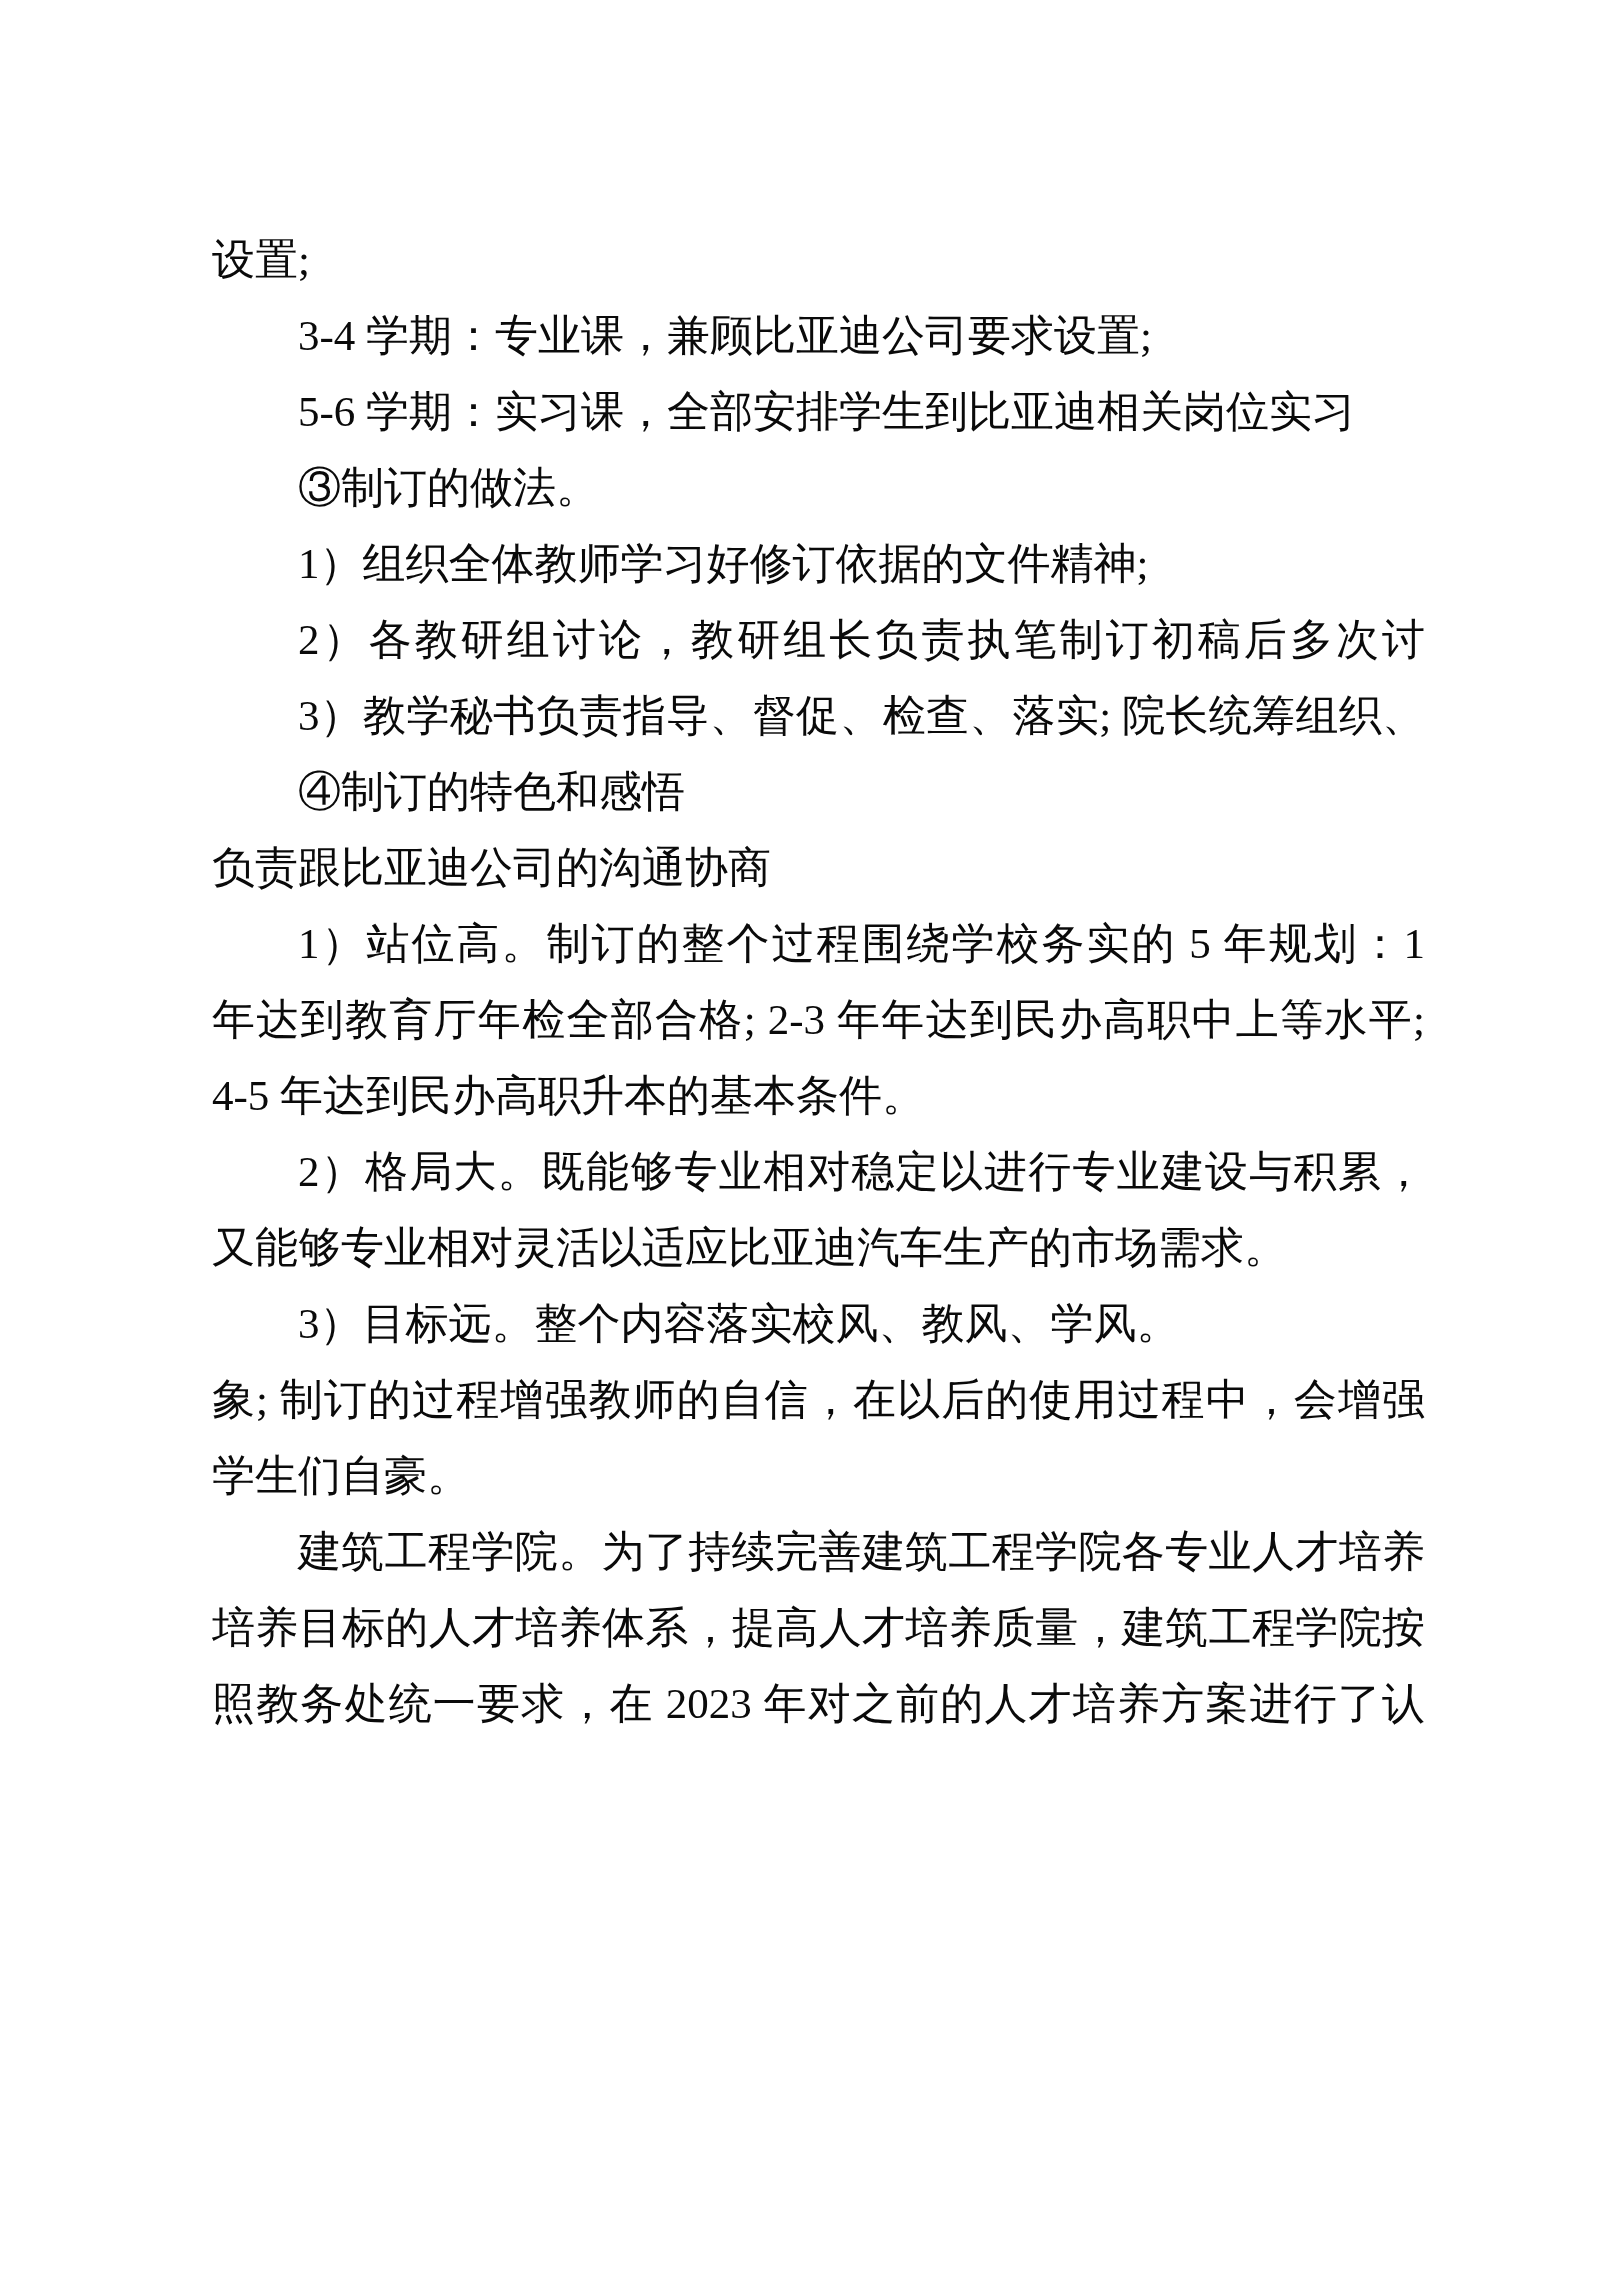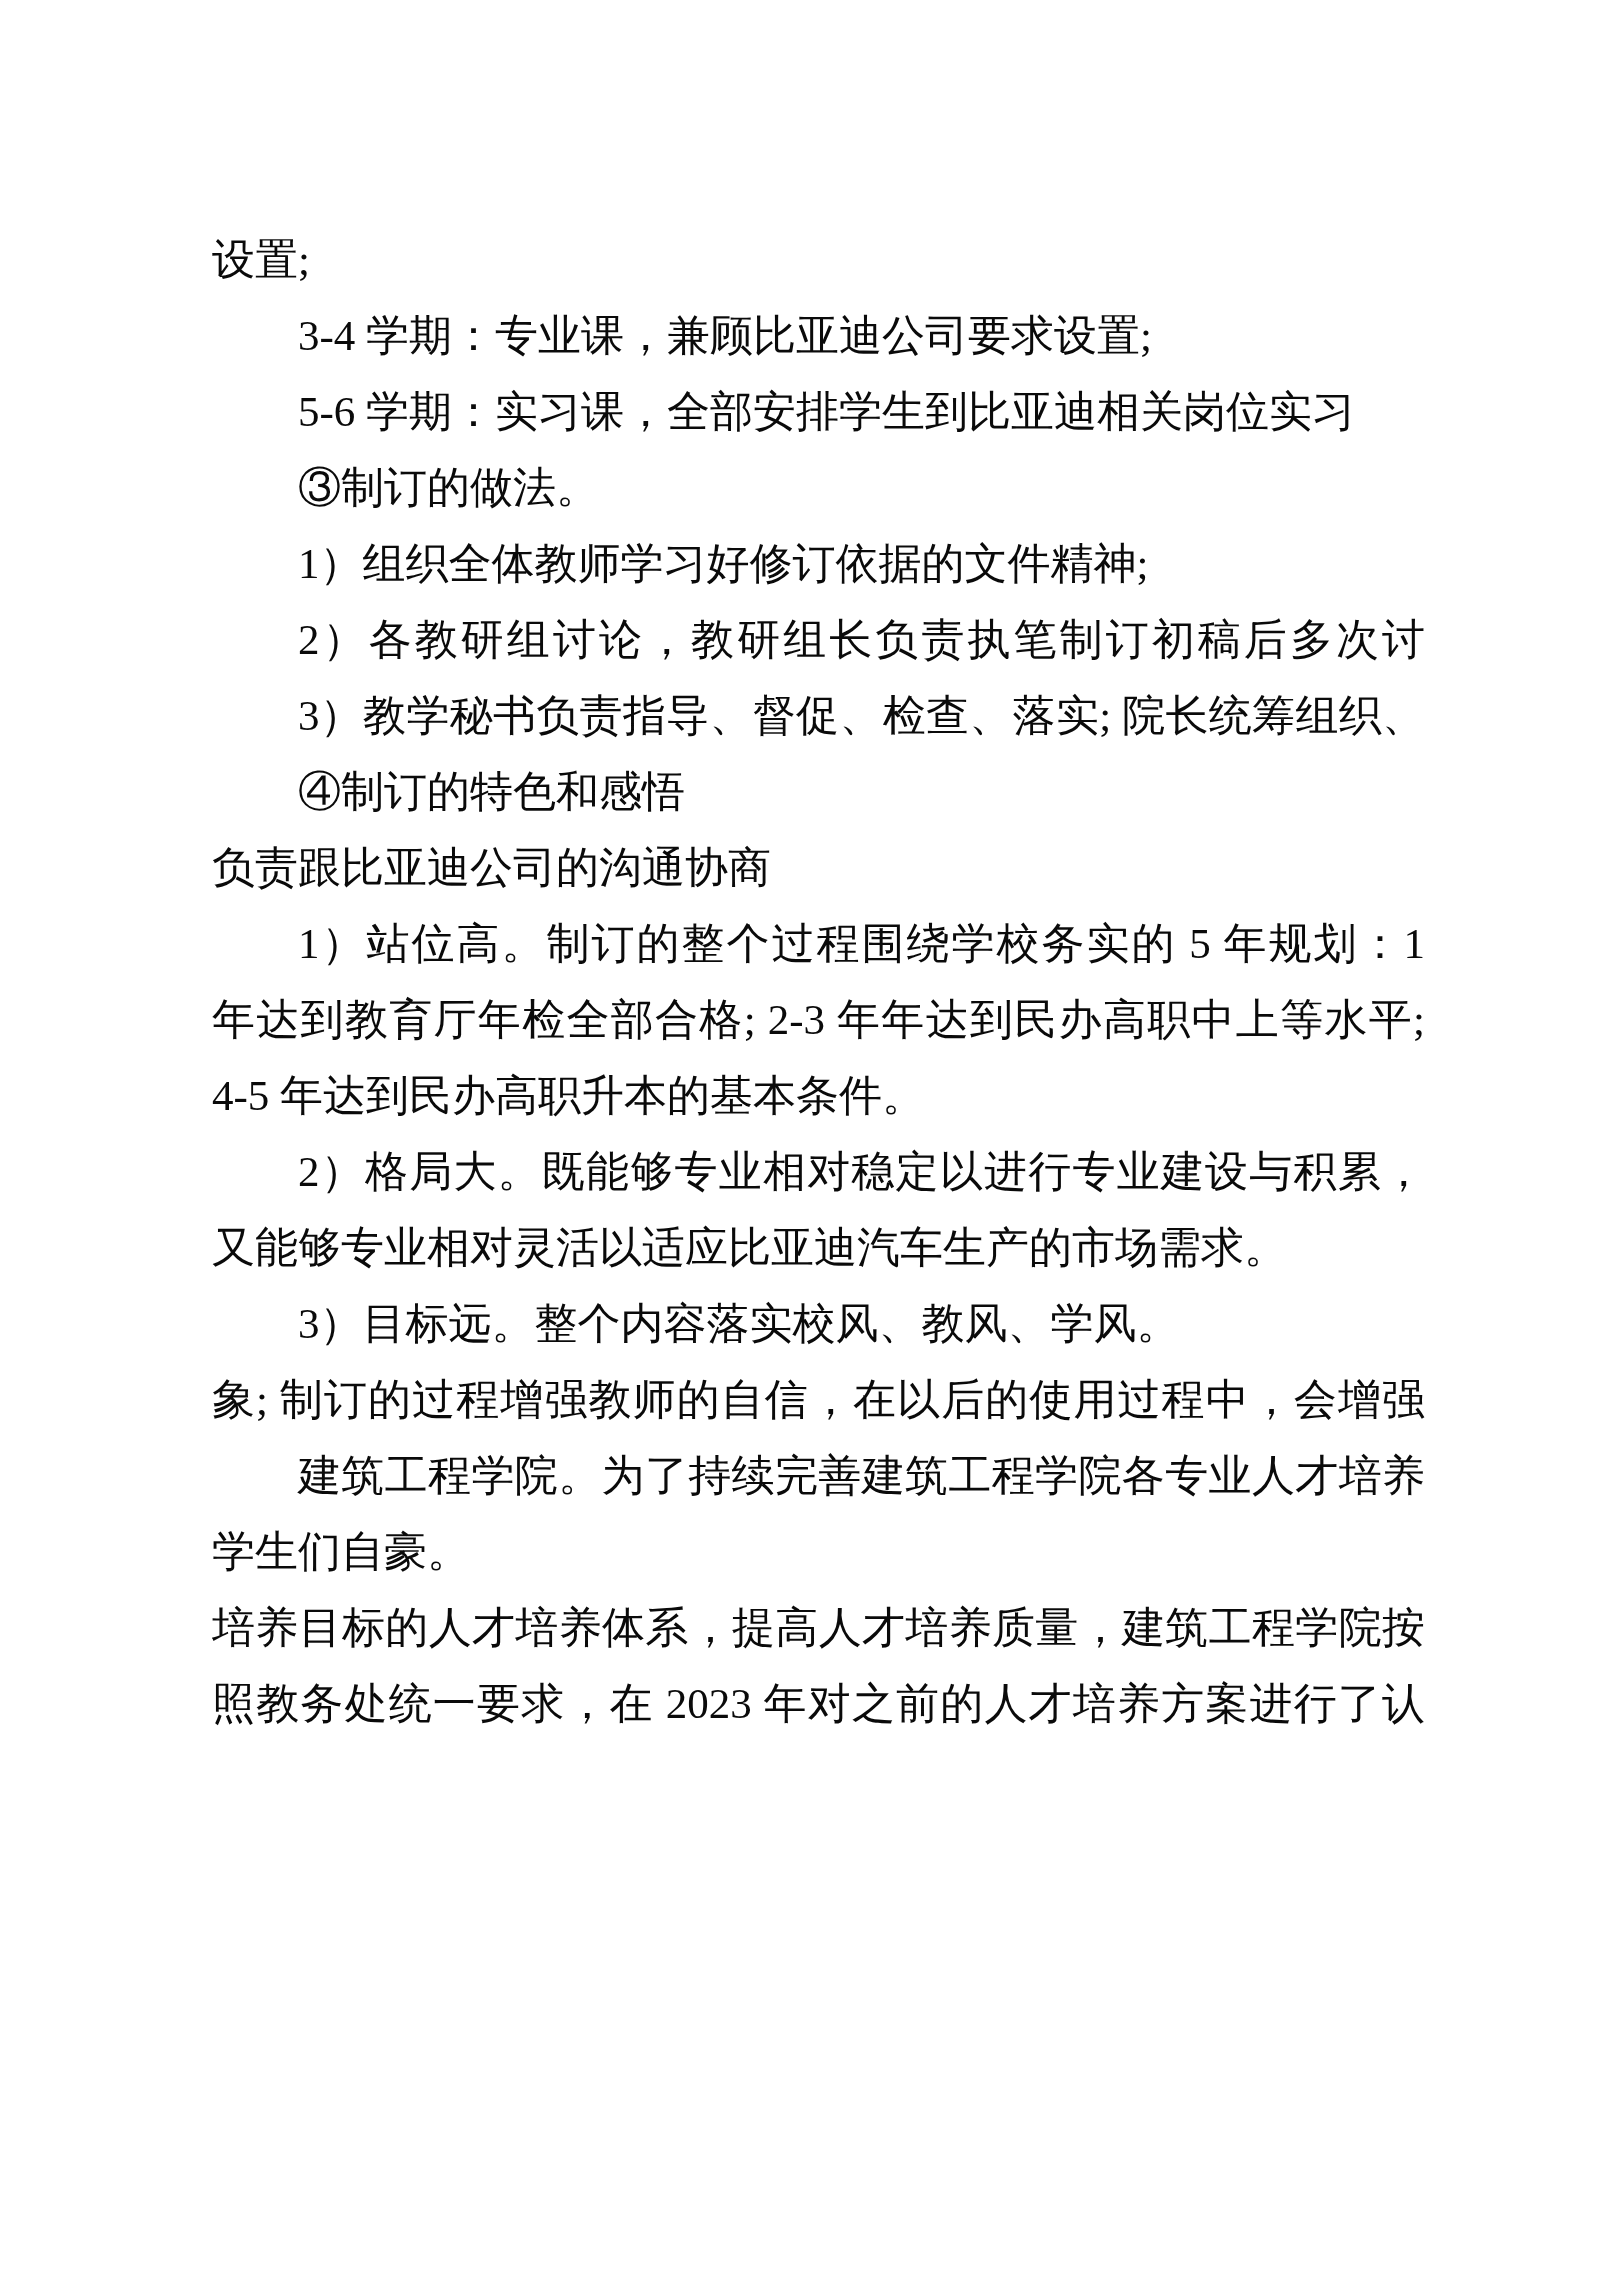--- a/index.html
+++ b/index.html
@@ -64,20 +64,20 @@
     <div class="line i j">3）教学秘书负责指导、督促、检查、落实; 院长统筹组织、</div>
     <div class="line i">④制订的特色和感悟</div>
     <div class="line">负责跟比亚迪公司的沟通协商</div>
     <div class="line i j">1）站位高。制订的整个过程围绕学校务实的 5 年规划：1</div>
     <div class="line j">年达到教育厅年检全部合格; 2-3 年年达到民办高职中上等水平;</div>
     <div class="line">4-5 年达到民办高职升本的基本条件。</div>
     <div class="line i j">2）格局大。既能够专业相对稳定以进行专业建设与积累，</div>
     <div class="line">又能够专业相对灵活以适应比亚迪汽车生产的市场需求。</div>
     <div class="line i">3）目标远。整个内容落实校风、教风、学风。</div>
     <div class="line j">象; 制订的过程增强教师的自信，在以后的使用过程中，会增强</div>
+    <div class="line">学生们自豪。</div>
     <div class="line i j">建筑工程学院。为了持续完善建筑工程学院各专业人才培养</div>
-    <div class="line">学生们自豪。</div>
     <div class="line j">培养目标的人才培养体系，提高人才培养质量，建筑工程学院按</div>
     <div class="line j">照教务处统一要求，在 2023 年对之前的人才培养方案进行了认</div>
   </div>
   <div class="footer">— 86 —</div>
 </div>
 
 
 </body></html>

